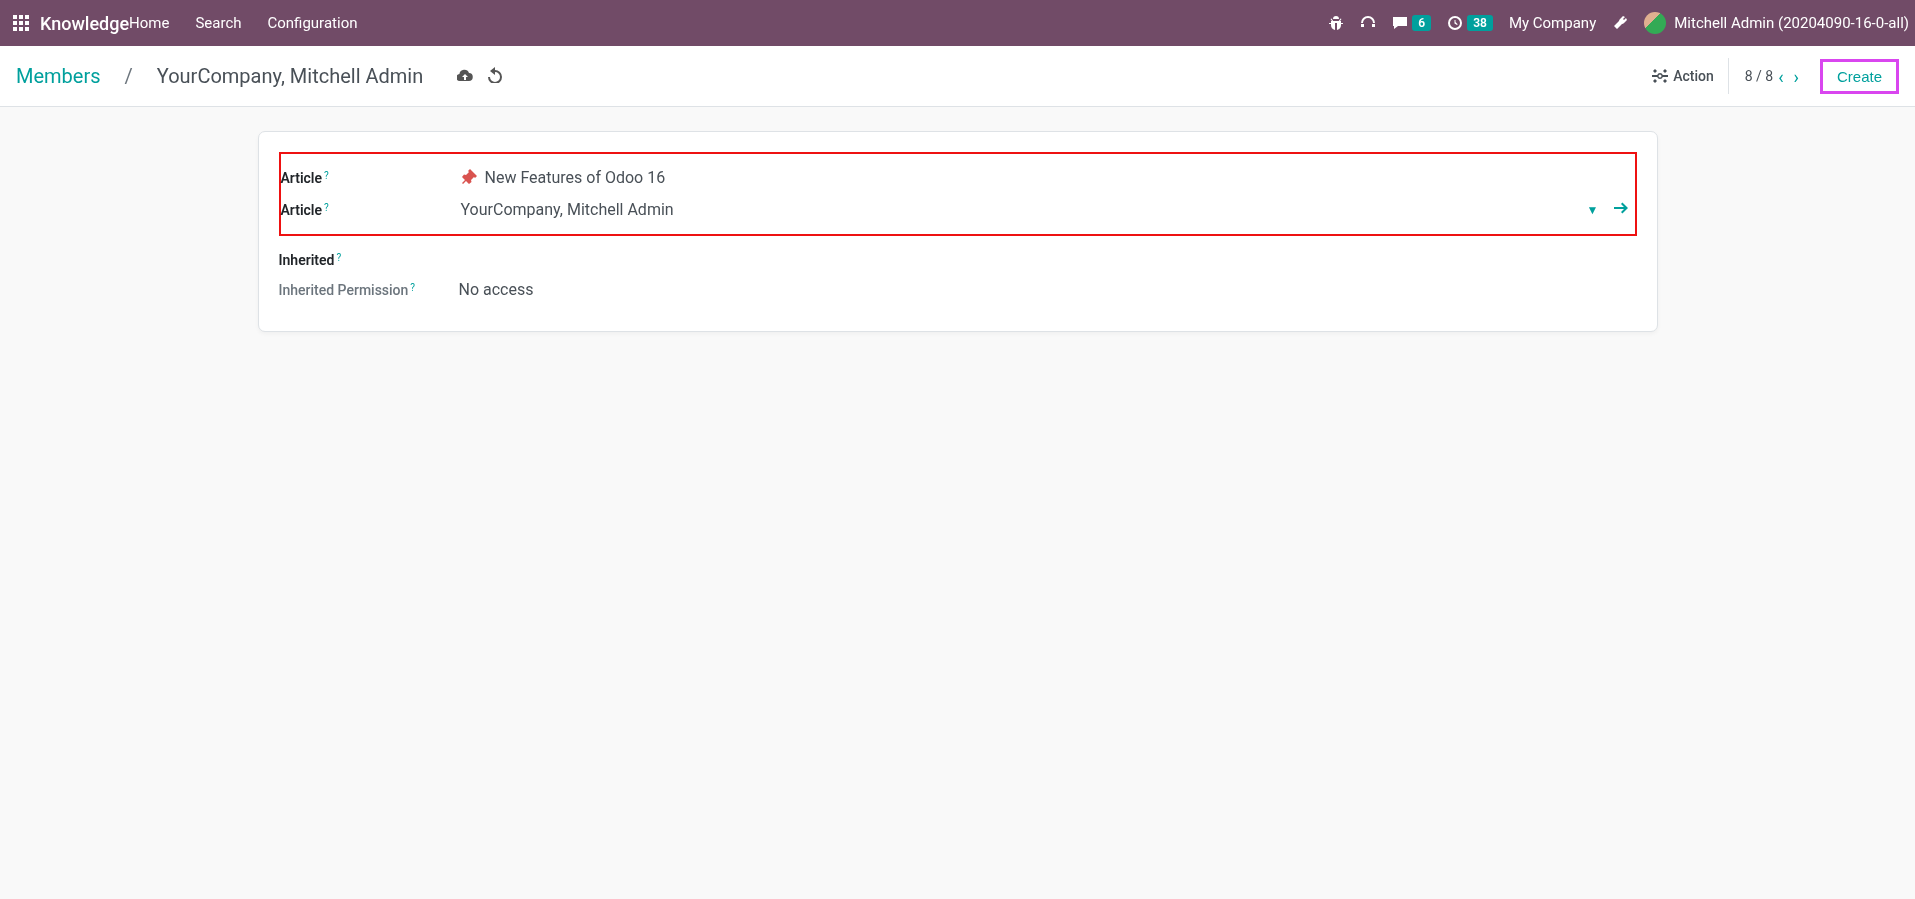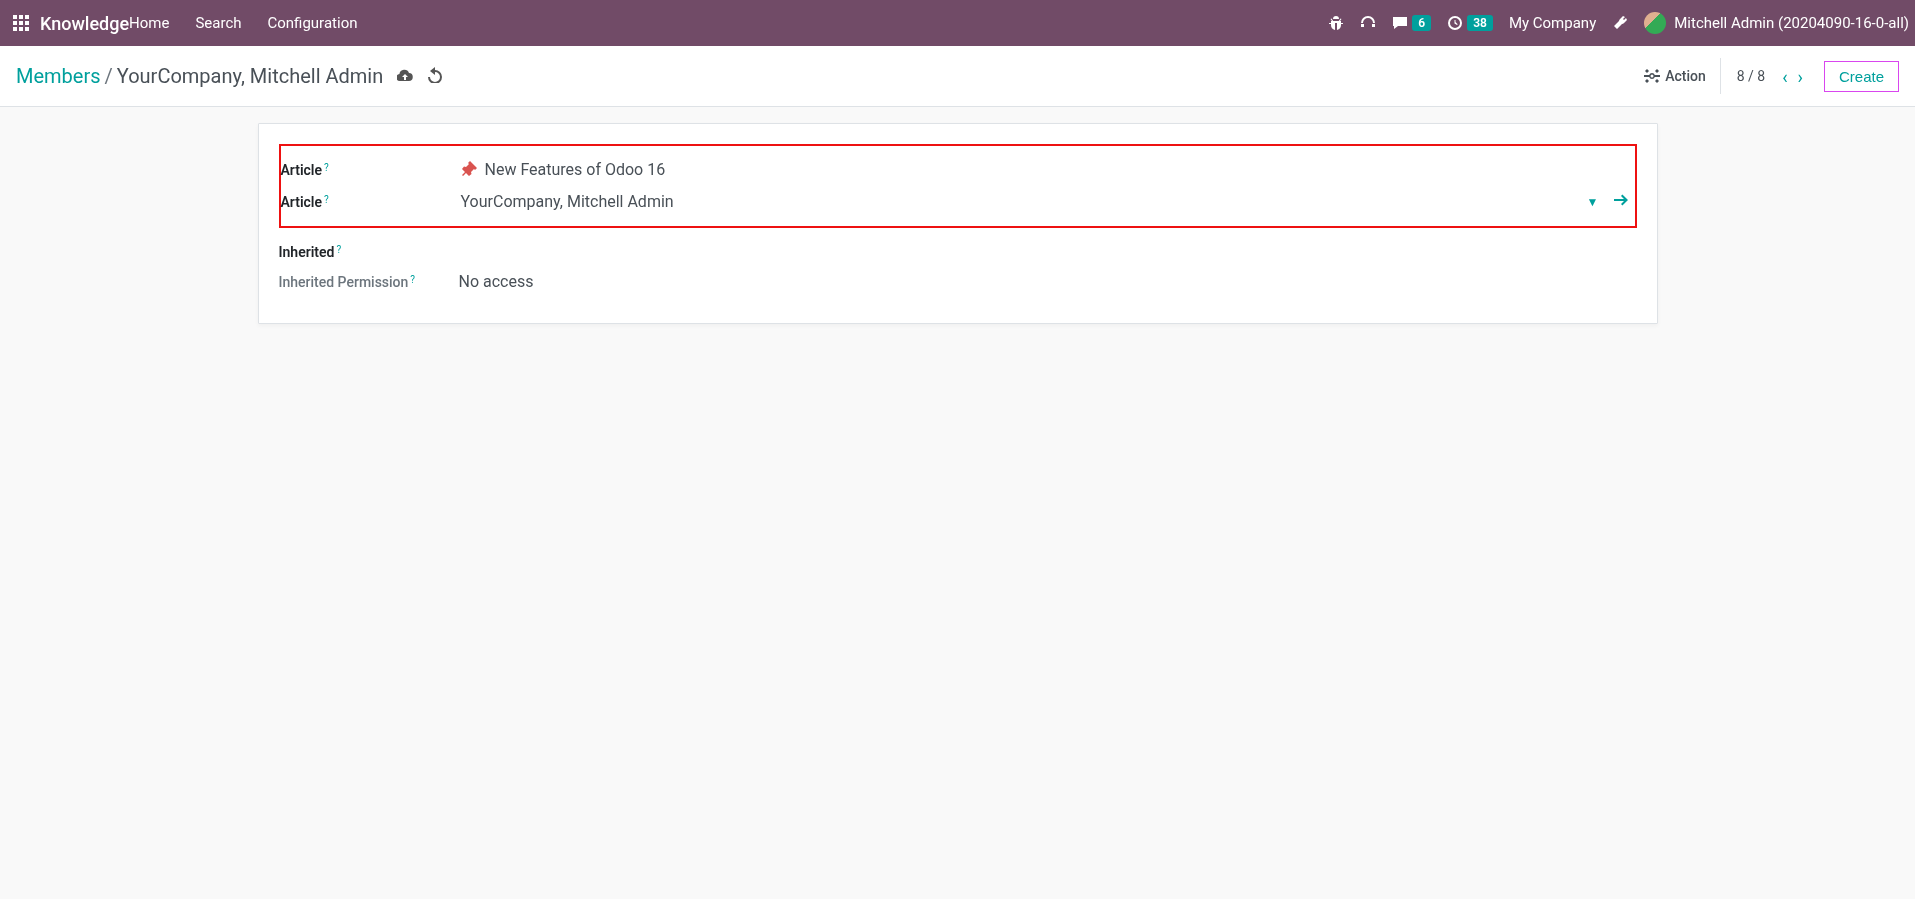--- a/index.html
+++ b/index.html
@@ -30,53 +30,53 @@
       display: flex;
       align-items: center;
       justify-content: space-between;
       padding: 12px 16px;
       border-bottom: 1px solid #dee2e6;
       background: #fff;
     }
     .breadcrumb {
       display: flex;
       align-items: center;
-      gap: 4px;
+      gap: 24px;
       font-size: 20px;
     }
     .breadcrumb .link { color: #00a09d; cursor: pointer; }
     .breadcrumb .sep { color: #6c757d; }
     .breadcrumb .current { color: #495057; }
     .cp-icons { display: inline-flex; gap: 14px; margin-left: 10px; color: #666; }
     .cp-icons span { cursor: pointer; }
     .cp-right { display: flex; align-items: center; gap: 16px; }
     .action-btn { display: flex; align-items: center; gap: 5px; color: #495057; cursor: pointer; font-weight: 500; padding-right: 14px; border-right: 1px solid #dee2e6; height: 36px; }
-    .pager { display:flex; align-items:center; gap: 12px; }
+    .pager { display:flex; align-items:center; }
     .pager .count { color: #495057; }
     .pager-nav { display:flex; gap: 0; }
     .pager .chev { color: #00a09d; font-size: 18px; cursor: pointer; padding: 0 5px; }
     .create-btn {
-      border: 1px solid #d946ef;
+      border: 3px solid #d946ef;
       color: #00a09d;
       background: #fff;
       padding: 6px 14px;
       font-size: 15px;
       border-radius: 0;
       cursor: pointer;
     }
 
     
     .main { padding: 16px 0 40px; }
     .sheet {
       width: 1400px;
       max-width: calc(100% - 32px);
-      margin: 0 auto;
+      margin: 8px auto;
       background: #fff;
       border: 1px solid #dee2e6;
-      border-radius: 1px;
+      border-radius: 7px;
       padding: 20px 20px 26px;
       box-shadow: 0 2px 4px rgba(0,0,0,0.04);
     }
     .highlight-box {
       border: 2px solid #e11;
       padding: 8px 0 8px 0;
       margin-bottom: 10px;
     }
     .form-row {
       display: flex;

